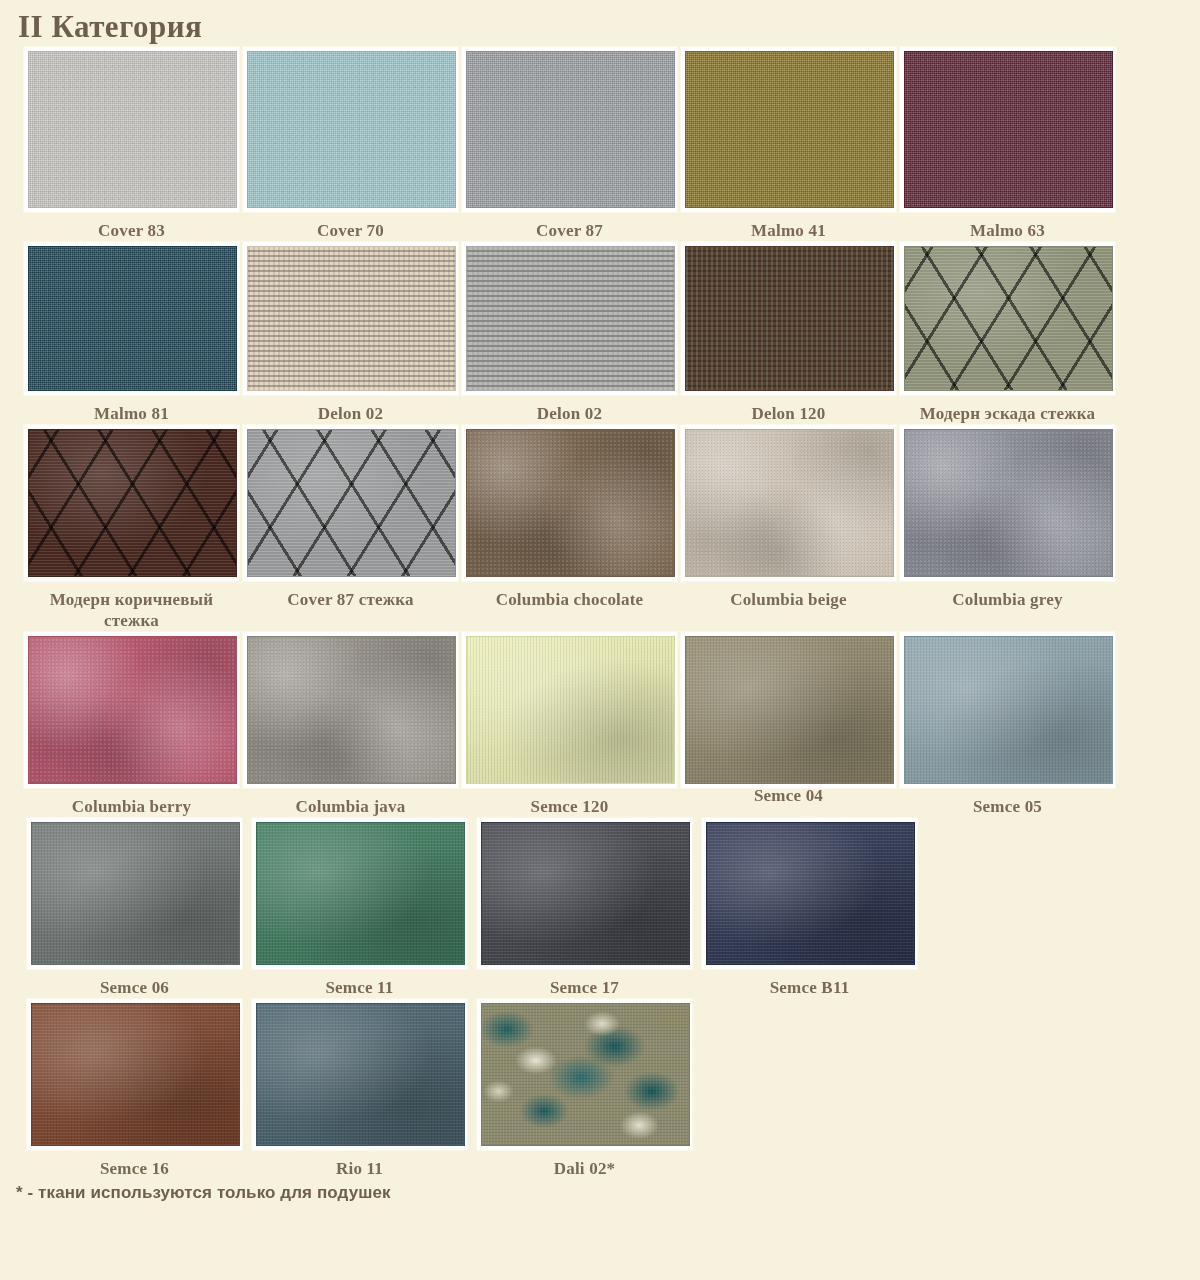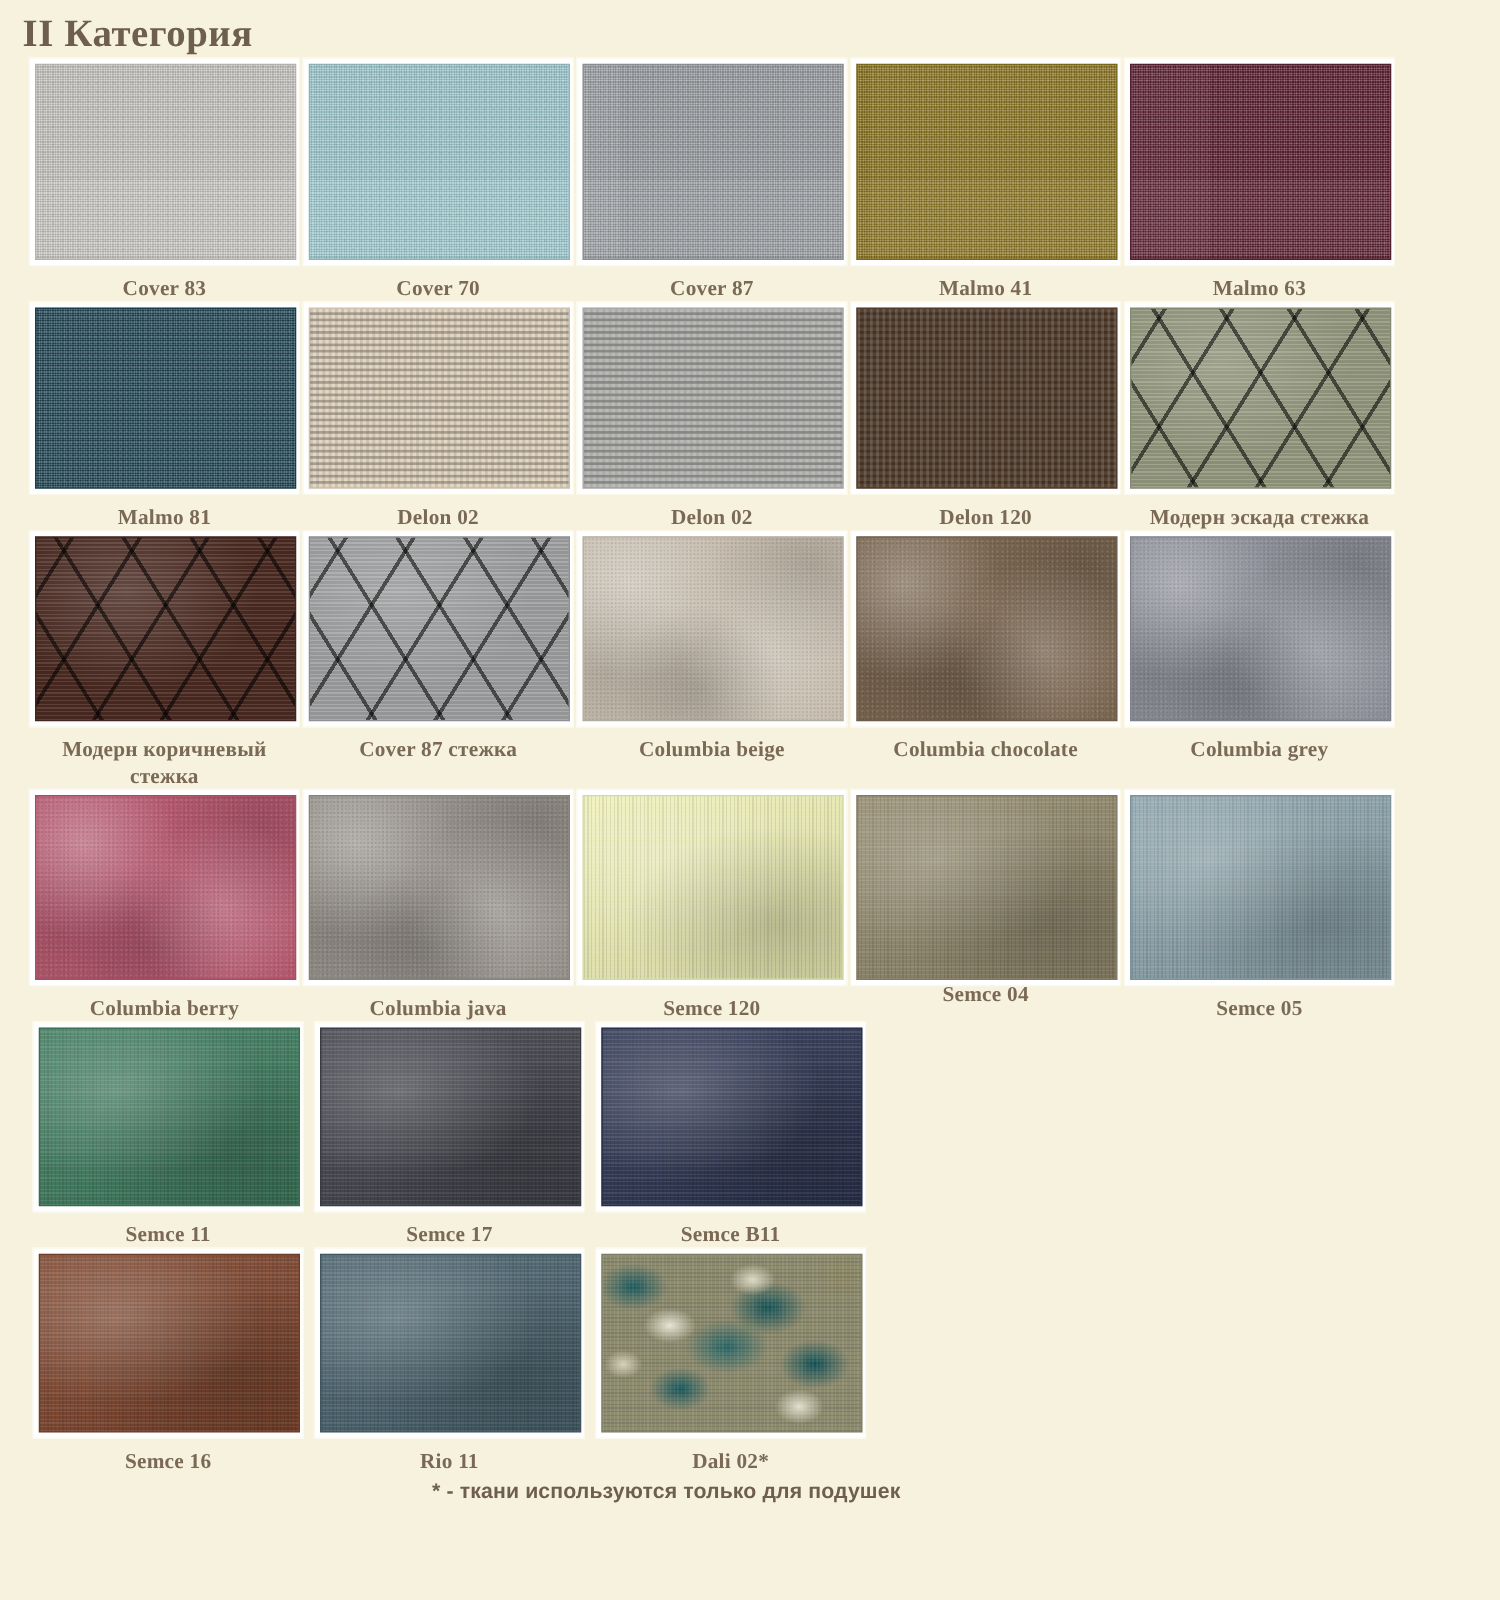--- a/index.html
+++ b/index.html
@@ -78,21 +78,20 @@
     letter-spacing: 0.2px;
   }
 
   .footnote {
     font-family: "Liberation Sans", sans-serif;
     font-weight: bold;
     font-size: 17px;
     color: #6e5f4d;
     padding: 4px 0 0 16px;
     letter-spacing: 0.1px;
-    text-align: center;
   }
 
   
 
   
   .tex-weave::after,
   .tex-weave::before {
     content: "";
     position: absolute;
     inset: 0;
@@ -305,32 +304,32 @@
           <div class="label">Модерн коричневый стежка</div>
         </div>
         <div class="cell">
           <div class="swatch-frame">
             <div class="swatch tex-quilt" style="background: rgb(159, 160, 161); height: 148px;"></div>
           </div>
           <div class="label">Cover 87 стежка</div>
         </div>
         <div class="cell">
           <div class="swatch-frame">
+            <div class="swatch tex-suede" style="background: rgb(122, 102, 80); height: 148px;"></div>
+          </div>
+          <div class="label">Columbia chocolate</div>
+        </div>
+        <div class="cell">
+          <div class="swatch-frame">
             <div class="swatch tex-suede" style="background: rgb(200, 190, 176); height: 148px;"></div>
           </div>
           <div class="label">Columbia beige</div>
         </div>
         <div class="cell">
           <div class="swatch-frame">
-            <div class="swatch tex-suede" style="background: rgb(122, 102, 80); height: 148px;"></div>
-          </div>
-          <div class="label">Columbia chocolate</div>
-        </div>
-        <div class="cell">
-          <div class="swatch-frame">
             <div class="swatch tex-suede" style="background: rgb(141, 143, 153); height: 148px;"></div>
           </div>
           <div class="label">Columbia grey</div>
         </div>
       </div>
       <div class="row">
         <div class="cell">
           <div class="swatch-frame">
             <div class="swatch tex-suede" style="background: rgb(181, 88, 110); height: 148px;"></div>
           </div>
@@ -357,20 +356,26 @@
         <div class="cell">
           <div class="swatch-frame">
             <div class="swatch tex-washed" style="background: rgb(139, 163, 171); height: 148px;"></div>
           </div>
           <div class="label">Semce 05</div>
         </div>
       </div>
       <div class="row">
         <div class="cell">
           <div class="swatch-frame">
+            <div class="swatch tex-washed" style="background: rgb(109, 116, 114); height: 143px;"></div>
+          </div>
+          <div class="label">Semce 06</div>
+        </div>
+        <div class="cell">
+          <div class="swatch-frame">
             <div class="swatch tex-washed" style="background: rgb(61, 122, 92); height: 143px;"></div>
           </div>
           <div class="label">Semce 11</div>
         </div>
         <div class="cell">
           <div class="swatch-frame">
             <div class="swatch tex-washed" style="background: rgb(65, 66, 74); height: 143px;"></div>
           </div>
           <div class="label">Semce 17</div>
         </div>

